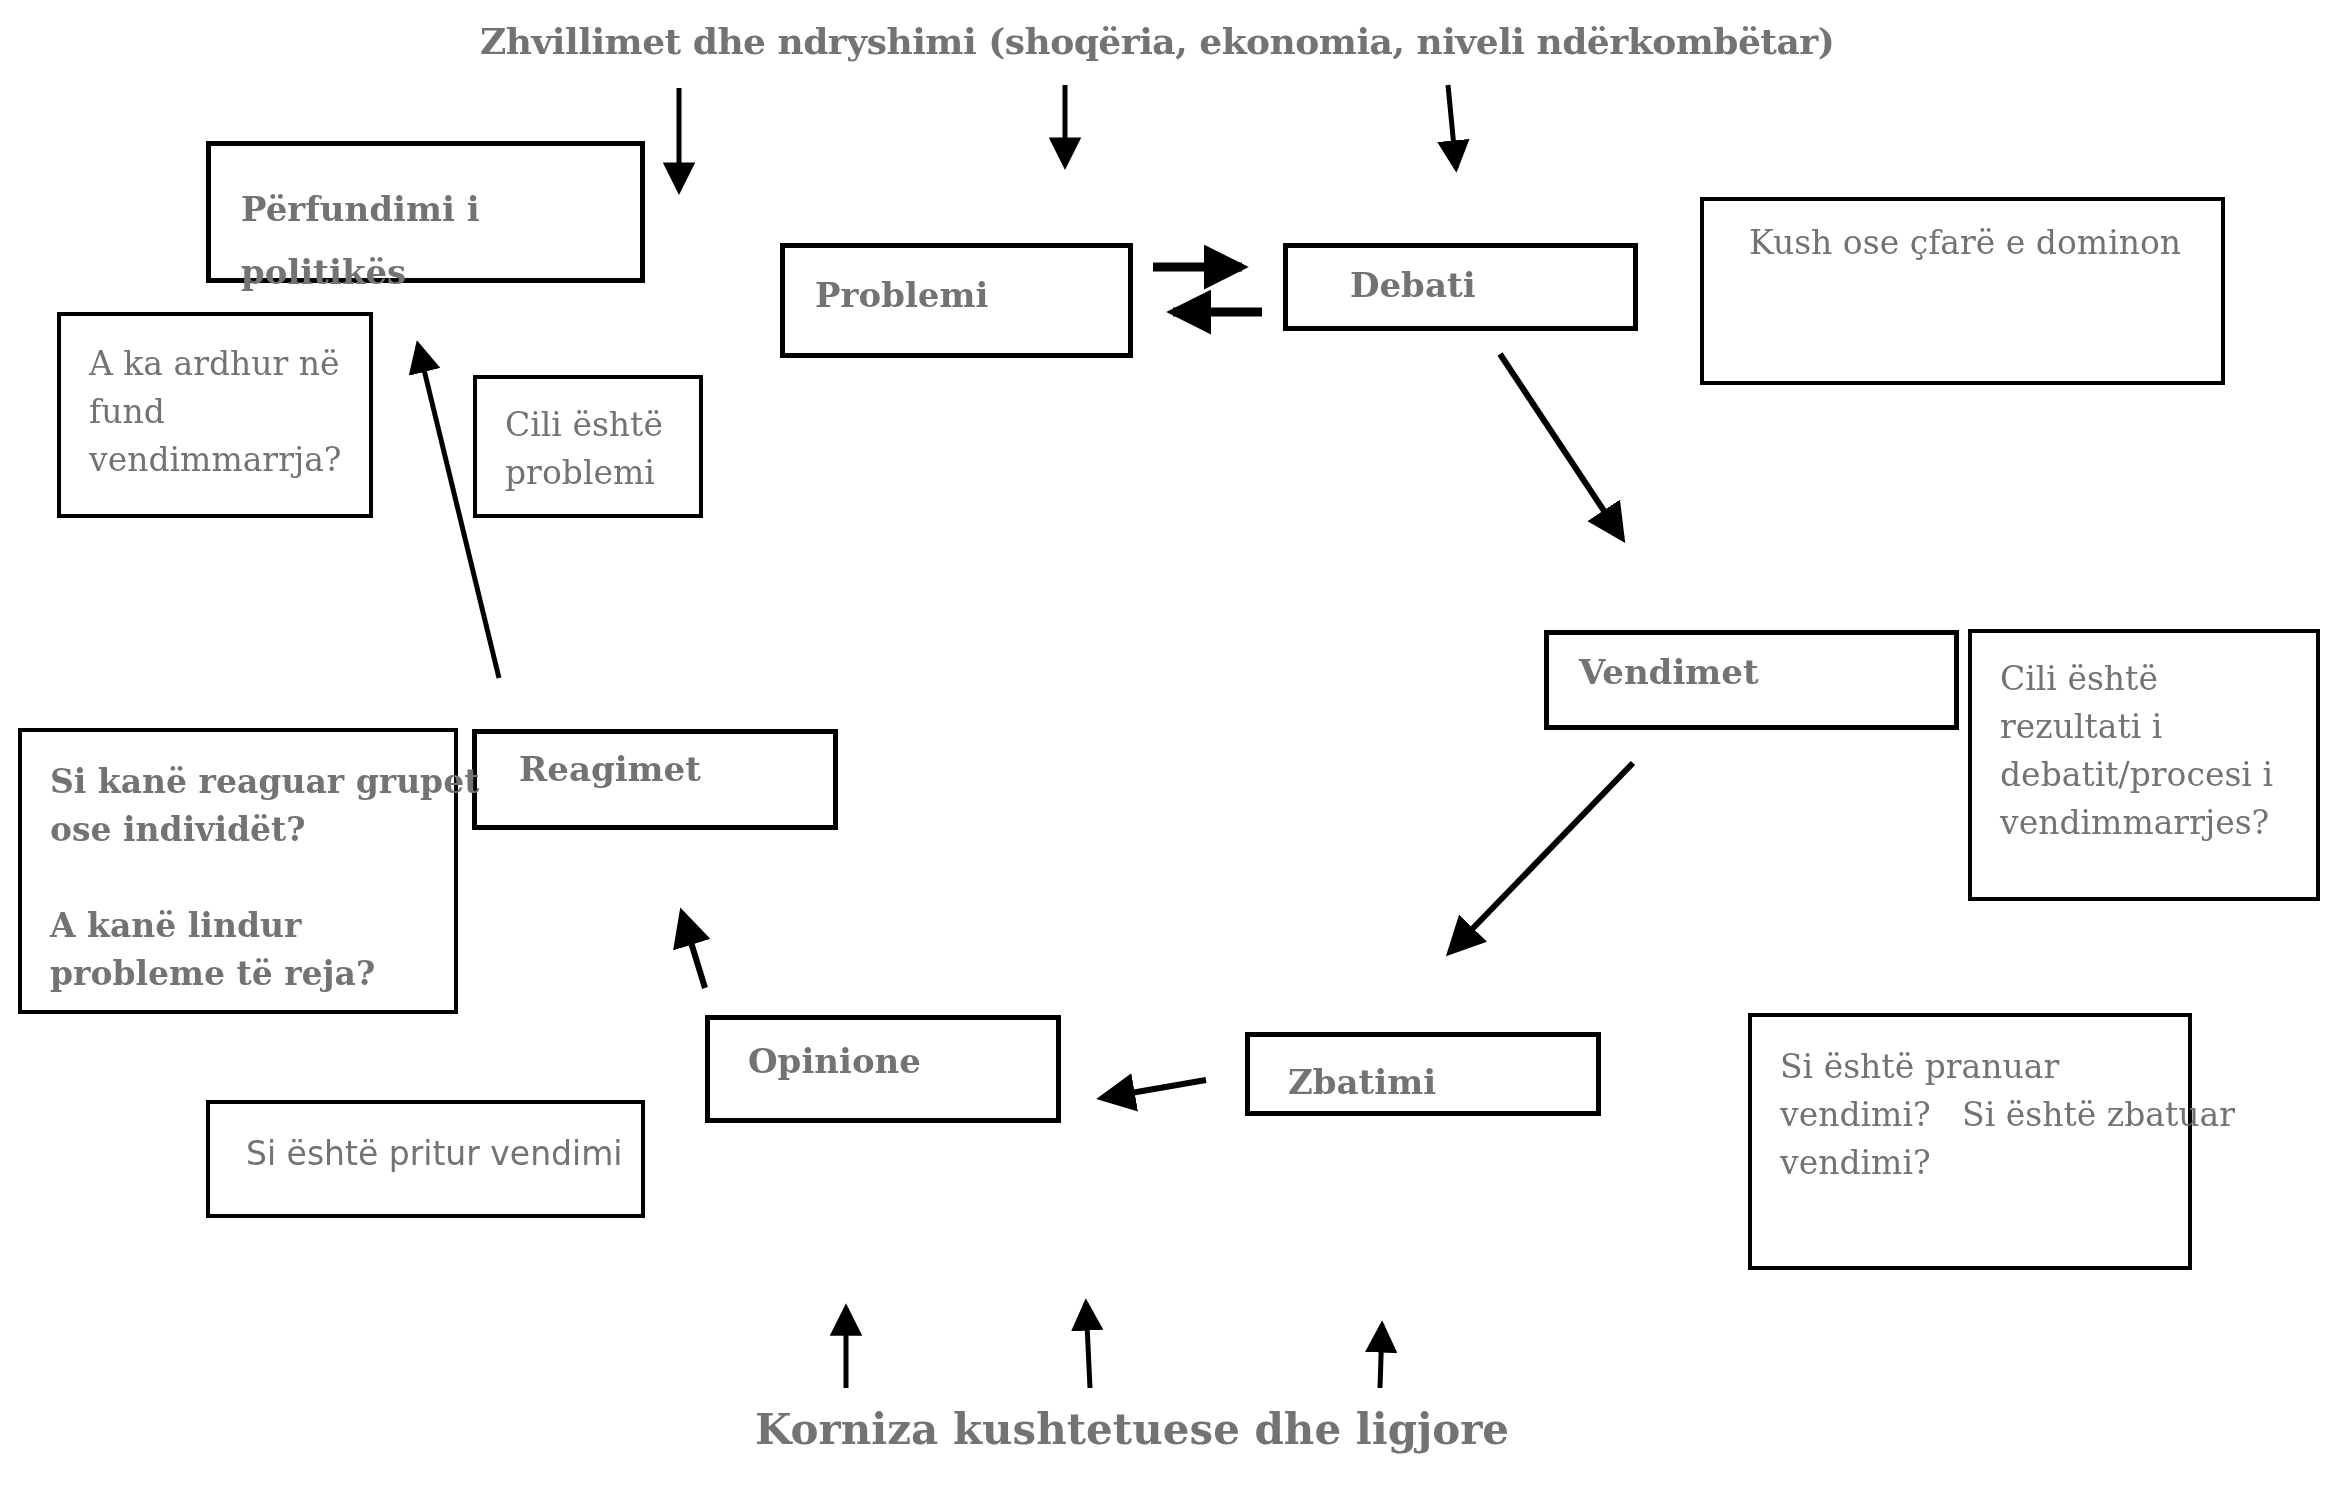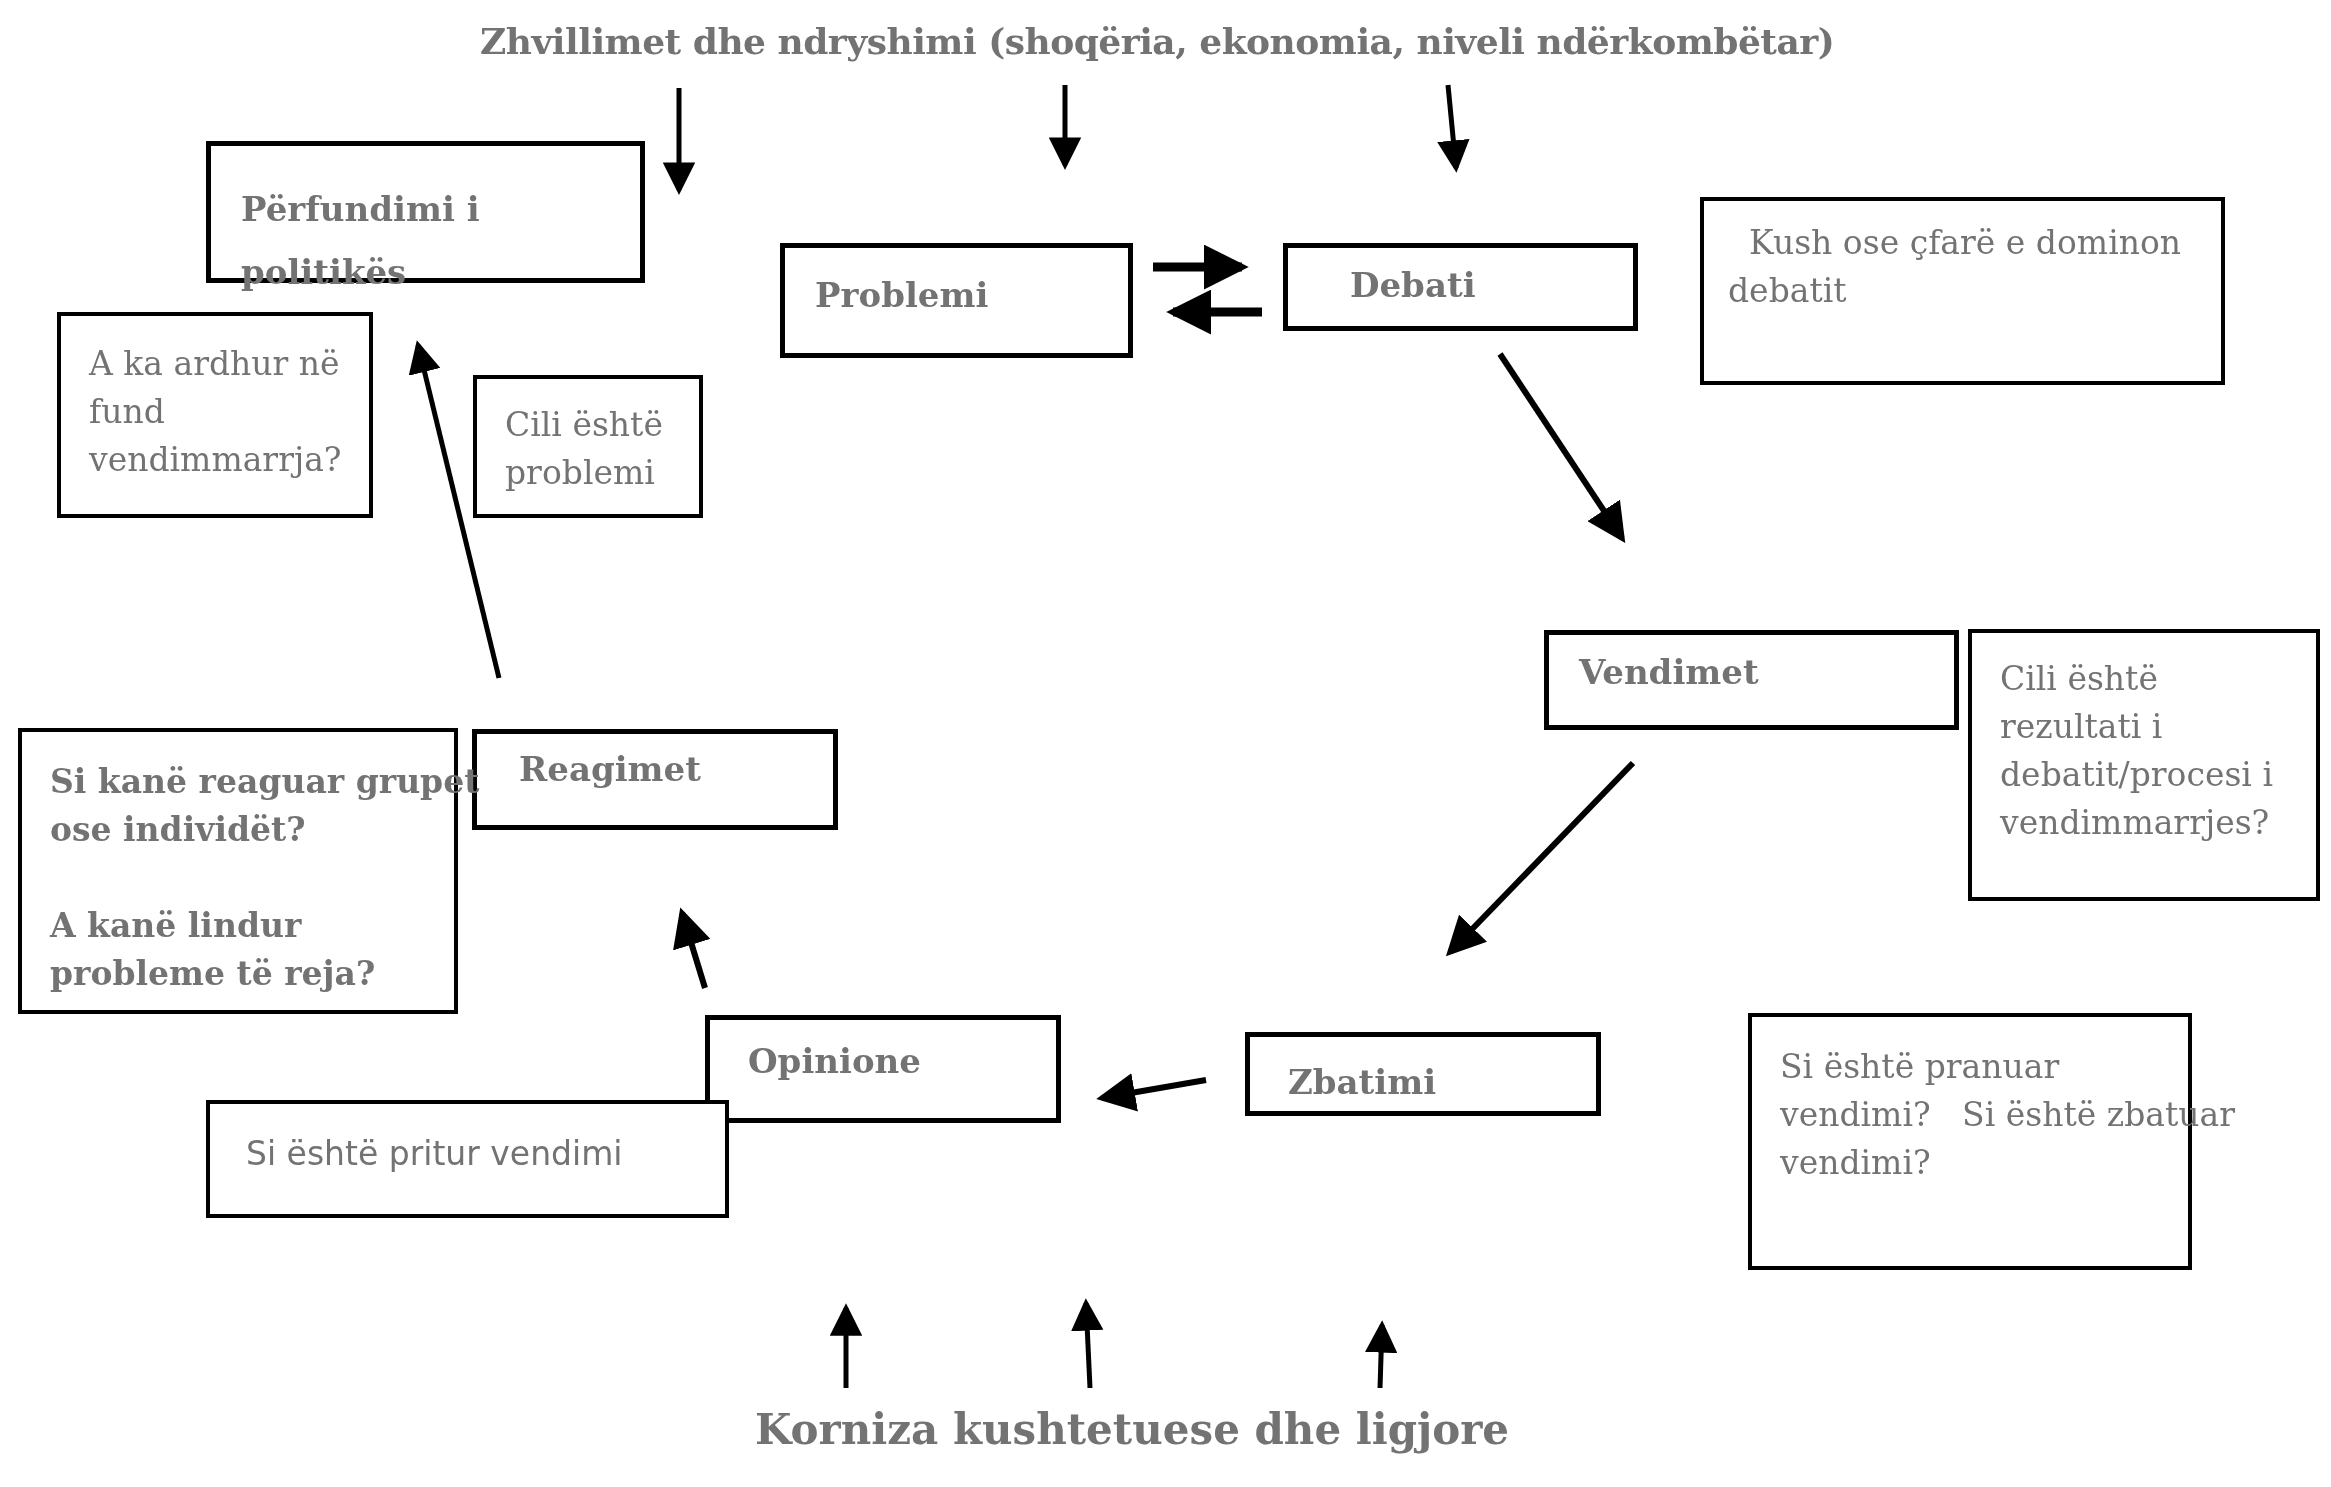--- a/index.html
+++ b/index.html
@@ -99,21 +99,20 @@
   <div class="box node" style="left:1544px; top:630px; width:415px; height:100px; padding:16px 0 0 30px;">Vendimet</div>
 
   <div class="box node" style="left:1245px; top:1032px; width:356px; height:84px; padding:24px 0 0 38px;">Zbatimi</div>
 
   <div class="box node" style="left:705px; top:1015px; width:356px; height:108px; padding:20px 0 0 38px;">Opinione</div>
 
   <div class="box node" style="left:472px; top:729px; width:366px; height:101px; padding:14px 0 0 42px;">Reagimet</div>
 
   <div class="box ann" style="left:1700px; top:197px; width:525px; height:188px; padding:18px 0 0 24px;">
       <div class="tline">  Kush ose çfarë e dominon</div>
-      <div class="tline">debatit</div>
     </div>
 
   <div class="box ann" style="left:57px; top:312px; width:316px; height:206px; padding:24px 0 0 28px;">
       <div class="tline">A ka ardhur në</div>
       <div class="tline">fund</div>
       <div class="tline">vendimmarrja?</div>
     </div>
 
   <div class="box ann" style="left:473px; top:375px; width:230px; height:143px; padding:22px 0 0 28px;">
       <div class="tline">Cili është</div>
@@ -128,21 +127,21 @@
     </div>
 
   <div class="box ann" style="left:18px; top:728px; width:440px; height:286px; padding:26px 0 0 28px;font-weight:bold;">
       <div class="tline">Si kanë reaguar grupet</div>
       <div class="tline">ose individët?</div>
       <div class="tline">&nbsp;</div>
       <div class="tline">A kanë lindur</div>
       <div class="tline">probleme të reja?</div>
     </div>
 
-  <div class="box ann ann-sans" style="left:206px; top:1100px; width:523px; height:118px; padding:26px 0 0 36px;">
+  <div class="box ann ann-sans" style="left:206px; top:1100px; width:439px; height:118px; padding:26px 0 0 36px;">
       <div class="tline">Si është pritur vendimi</div>
     </div>
 
   <div class="box ann" style="left:1748px; top:1013px; width:444px; height:257px; padding:26px 0 0 28px;">
       <div class="tline">Si është pranuar</div>
       <div class="tline">vendimi?   Si është zbatuar</div>
       <div class="tline">vendimi?</div>
     </div>
 
   <div class="footer">Korniza kushtetuese dhe ligjore</div>

